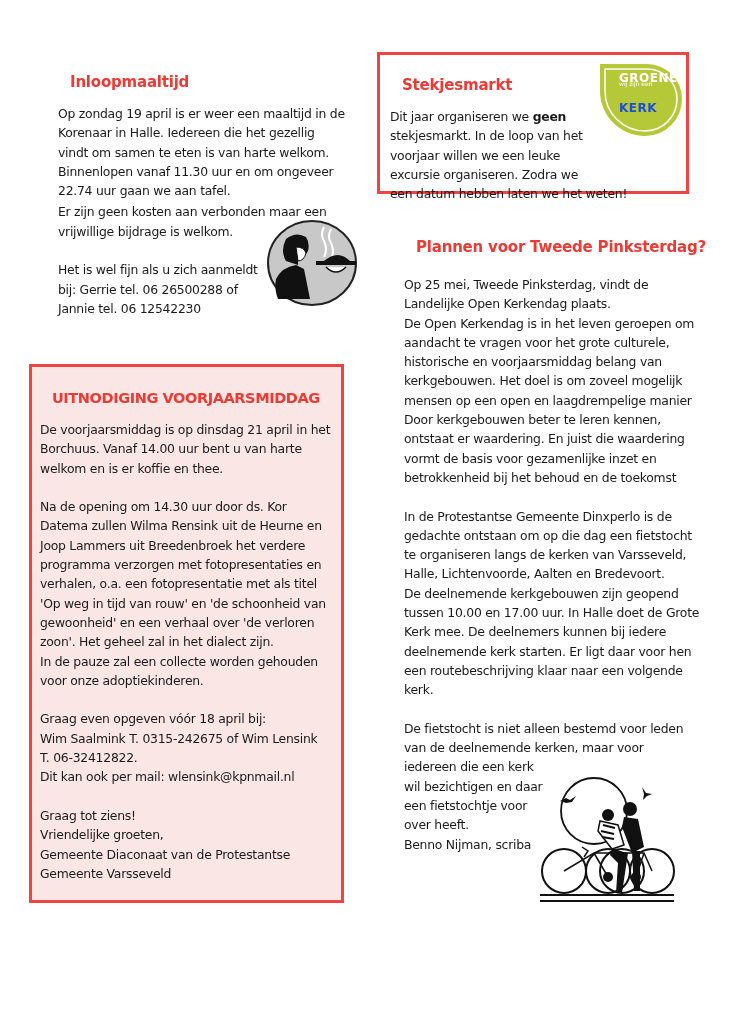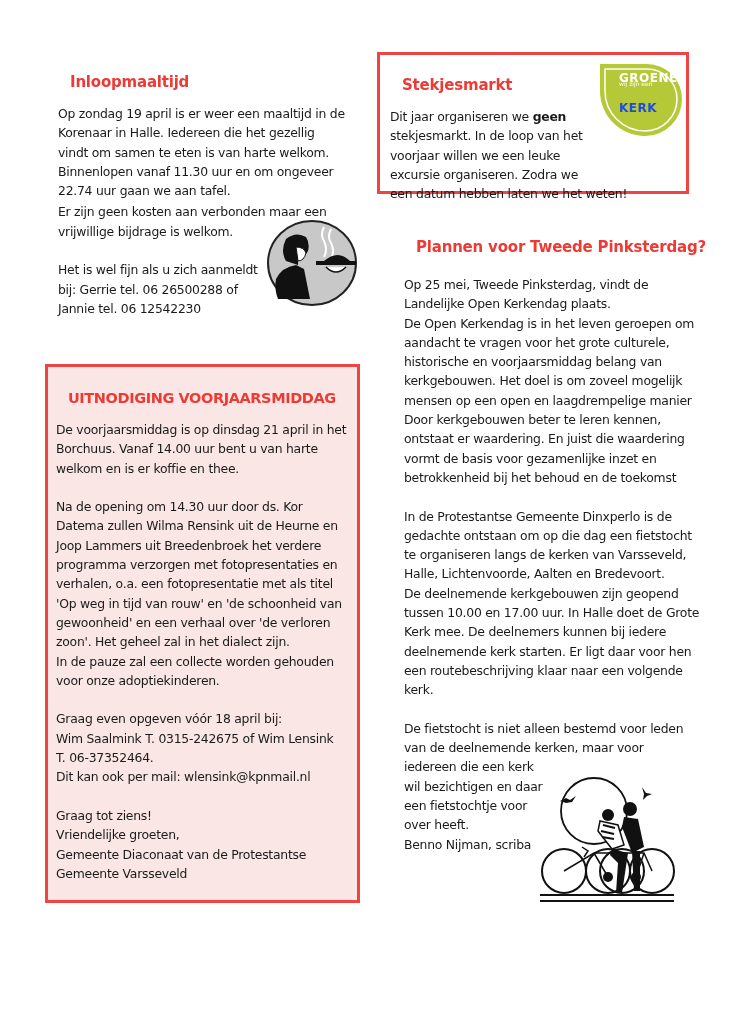--- a/index.html
+++ b/index.html
@@ -64,42 +64,42 @@
     <svg width="88" height="78" viewBox="0 0 88 78" style="position:absolute; left:0; top:0;">
       <path d="M3 3 L50 3 A35 35 0 0 1 85 38 A37 37 0 0 1 48 75 A45 45 0 0 1 3 30 Z" fill="#b5c938"></path>
       <path d="M8 8 L49 8 A30 30 0 0 1 80 38 A32 32 0 0 1 48 70 A40 40 0 0 1 8 30 Z" fill="none" stroke="#ffffff" stroke-width="1.5"></path>
     </svg>
     <div style="position:absolute; left:22px; top:19px; color:#fff; font-size:6px; font-family:'DejaVu Sans',sans-serif;">wij zijn een</div>
     <div style="position:absolute; left:22px; top:11px; color:#fff; font-size:12px; font-weight:bold; letter-spacing:0.5px; line-height:13px; font-family:'DejaVu Sans',sans-serif;">GROENE</div>
     <div style="position:absolute; left:22px; top:41px; color:#1d4ed8; font-size:12px; font-weight:bold; letter-spacing:0.5px; line-height:13px; font-family:'DejaVu Sans',sans-serif;">KERK</div>
   </div>
 </section>
 
-<section class="abs box pink" style="left:45px; top:364px; width:315px; height:539px;">
+<section class="abs box pink" style="left:29px; top:364px; width:315px; height:539px;">
   <div style="position:absolute; left:8px; top:9px;">
     <h2 class="h" style="font-size:14.5px; letter-spacing:-0.4px;">UITNODIGING VOORJAARSMIDDAG</h2>
     <div style="margin-top:2px;">
       <p class="p">De voorjaarsmiddag is op dinsdag 21 april in het</p>
       <p class="p">Borchuus. Vanaf 14.00 uur  bent u van harte</p>
       <p class="p">welkom en is er koffie en thee.</p>
       <div class="gap"></div>
       <p class="p">Na de opening om 14.30 uur door ds. Kor</p>
       <p class="p">Datema zullen Wilma Rensink uit de Heurne en</p>
       <p class="p">Joop Lammers uit Breedenbroek het verdere</p>
       <p class="p">programma verzorgen met fotopresentaties en</p>
       <p class="p">verhalen, o.a. een fotopresentatie met als titel</p>
       <p class="p">'Op weg in tijd van rouw' en 'de schoonheid van</p>
       <p class="p">gewoonheid' en een verhaal over 'de verloren</p>
       <p class="p">zoon'. Het geheel zal in het dialect zijn.</p>
       <p class="p">In de pauze zal een collecte worden gehouden</p>
       <p class="p">voor onze adoptiekinderen.</p>
       <div class="gap"></div>
       <p class="p">Graag even opgeven vóór 18 april bij:</p>
       <p class="p">Wim Saalmink T. 0315-242675 of Wim Lensink</p>
-      <p class="p">T. 06-37352464.</p>
+      <p class="p">T. 06-32412822.</p>
       <p class="p">Dit kan ook per mail: wlensink@kpnmail.nl</p>
       <div class="gap"></div>
       <p class="p">Graag tot ziens!</p>
       <p class="p it">Vriendelijke groeten,</p>
       <p class="p it">Gemeente Diaconaat van de Protestantse</p>
       <p class="p it">Gemeente Varsseveld</p>
     </div>
   </div>
 </section>
 

